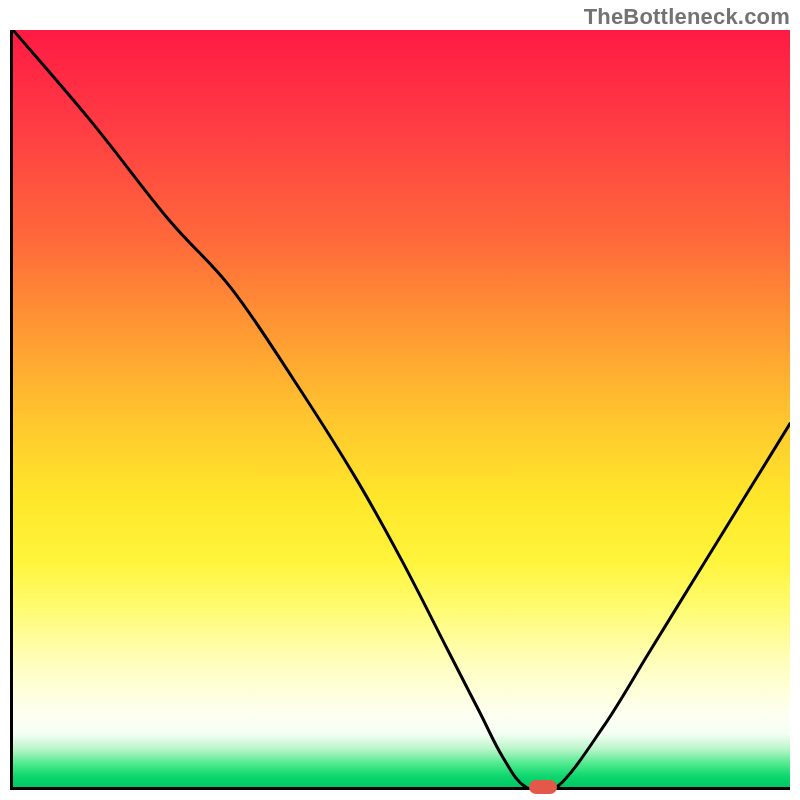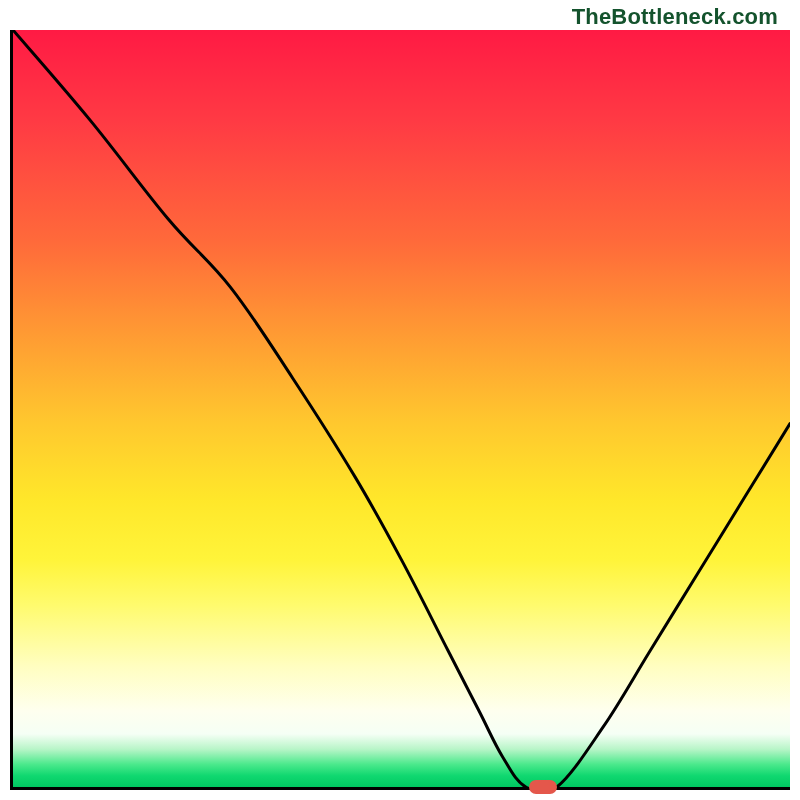--- a/index.html
+++ b/index.html
@@ -1,24 +1,24 @@
 <!DOCTYPE html>
 <html><head>
 <meta charset="utf-8">
 <style>
   * { margin: 0; padding: 0; box-sizing: border-box; }
   html, body { width: 800px; height: 800px; overflow: hidden; background: #fff; }
   .wrap { position: relative; width: 800px; height: 800px; }
   .watermark {
     position: absolute;
-    top: 4px; right: 22px;
+    top: 4px; right: 10px;
     font-family: Arial, Helvetica, sans-serif;
     font-size: 22px;
     font-weight: bold;
-    color: #14532d;
+    color: #737373;
     letter-spacing: 0.2px;
     z-index: 10;
   }
   .plot {
     position: absolute;
     left: 10px; top: 30px;
     width: 780px; height: 760px;
     border-left: 3.5px solid #000;
     border-bottom: 3.5px solid #000;
   }

